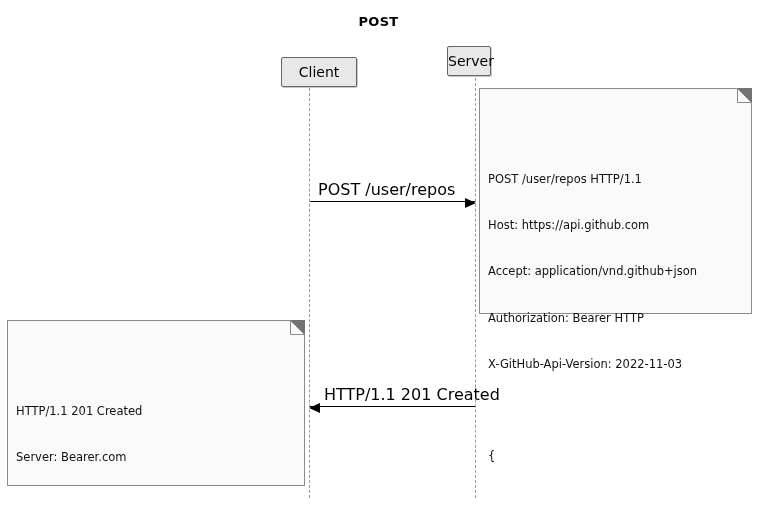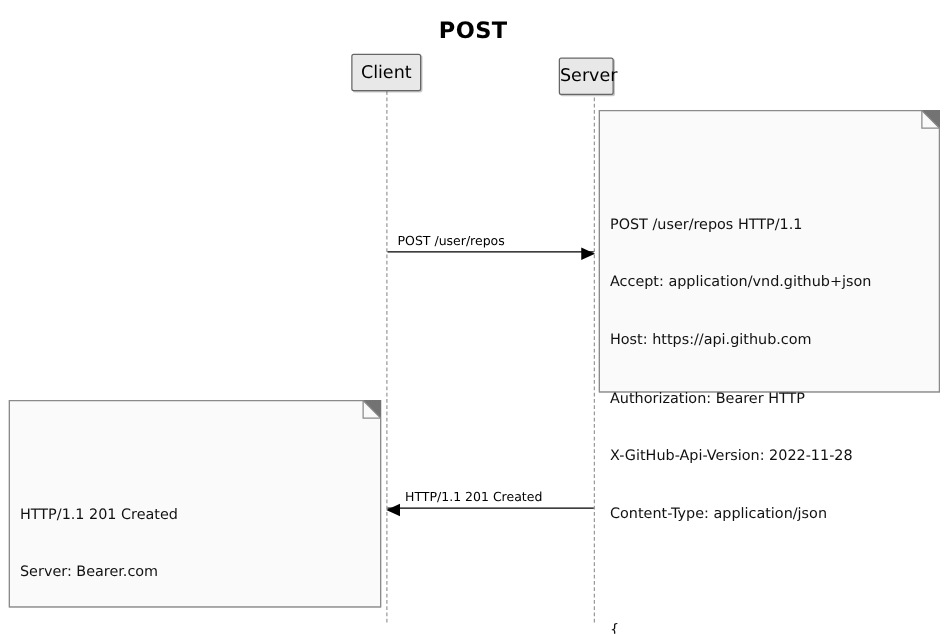--- a/index.html
+++ b/index.html
@@ -23,39 +23,39 @@
     height: 507px;
   }
 
   
   .diagram-title {
     position: absolute;
     left: 0;
     top: 14px;
     width: 757px;
     text-align: center;
-    font-size: 18px;
+    font-size: 13px;
     font-weight: bold;
     letter-spacing: 0.3px;
   }
 
   
   .participant {
     position: absolute;
     box-sizing: border-box;
     background: #e8e8e8;
     border: 1px solid #666666;
     border-radius: 2px;
     font-size: 14px;
     line-height: 28px;
     text-align: center;
     height: 30px;
     box-shadow: 1px 1px 0 rgba(0,0,0,0.22);
   }
-  #participant-client { left: 281px; top: 43px; width: 56px; }
+  #participant-client { left: 281px; top: 57px; width: 76px; }
   #participant-server { left: 447px; top: 46px; width: 44px; }
 
   
   .lifeline {
     position: absolute;
     width: 0px;
     border-left: 1px dashed #9a9a9a;
     top: 73px;
     height: 425px;
   }
@@ -71,21 +71,21 @@
     position: absolute;
     left: 0;
     bottom: 0;
     height: 0;
     border-top: 1.4px solid #000000;
     width: 100%;
   }
   .message .msg-label {
     position: absolute;
     bottom: 3px;
-    font-size: 10px;
+    font-size: 16px;
     white-space: nowrap;
     background: transparent;
   }
   .arrowhead {
     position: absolute;
     bottom: -5.5px;
     width: 0; height: 0;
   }
   .arrowhead.right {
     right: -1px;
@@ -159,25 +159,24 @@
     <span class="arrowhead left"></span>
   </div>
 
   <div class="note" id="note-request">
     <svg class="note-shape" viewBox="0 0 273 226" preserveAspectRatio="none">
       <path d="M0.5,0.5 L258.5,0.5 L272.5,14.5 L272.5,225.5 L0.5,225.5 Z" fill="#fafafa" stroke="#8a8a8a" stroke-width="1"></path>
       <path d="M258.5,0.5 L258.5,14.5 L272.5,14.5" fill="none" stroke="#8a8a8a" stroke-width="1"></path>
     </svg>
     <div class="note-body">
       <span class="note-line">POST /user/repos HTTP/1.1</span>
+      <span class="note-line">Host: https://api.github.com</span>
       <span class="note-line">Accept: application/vnd.github+json</span>
-      <span class="note-line">Host: https://api.github.com</span>
       <span class="note-line">Authorization: Bearer HTTP</span>
-      <span class="note-line">X-GitHub-Api-Version: 2022-11-28</span>
-      <span class="note-line">Content-Type: application/json</span>
+      <span class="note-line">X-GitHub-Api-Version: 2022-11-03</span>
       <span class="note-line blank"></span>
       <span class="note-line">{</span>
       
       
       
       
       
       
     </div>
   </div>

